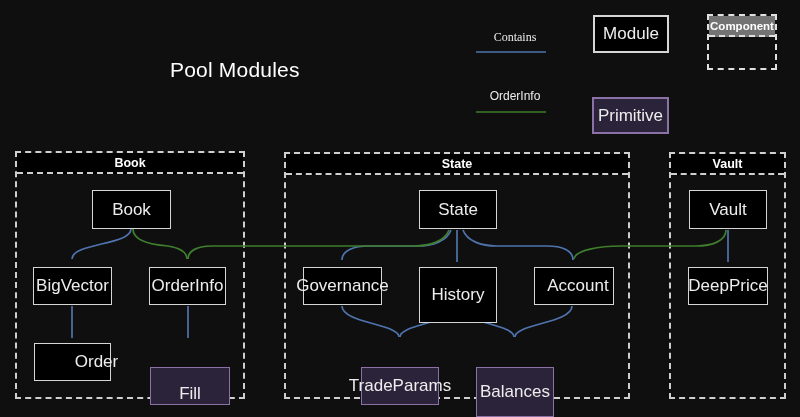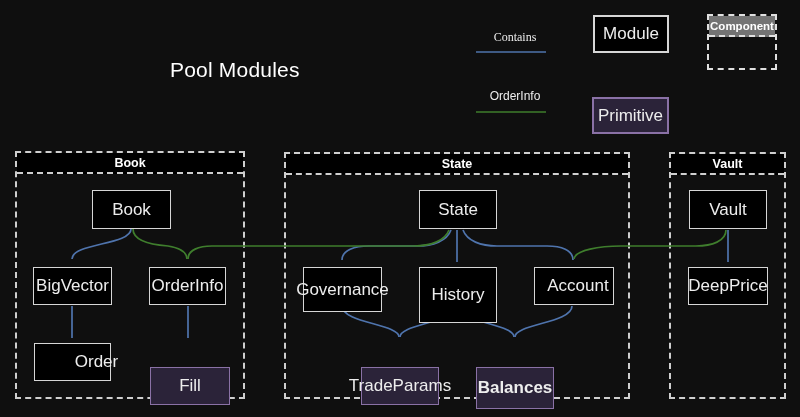--- a/index.html
+++ b/index.html
@@ -108,40 +108,40 @@
   </div>
   <div class="abs node module" style="left:33px;top:267px;width:79px;height:38px;">
     <span>BigVector</span>
   </div>
   <div class="abs node module" style="left:149px;top:267px;width:77px;height:38px;">
     <span>OrderInfo</span>
   </div>
   <div class="abs node module" style="left:34px;top:343px;width:77px;height:38px;padding-left:48px;">
     <span>Order</span>
   </div>
-  <div class="abs node primitive" style="left:150px;top:343px;width:80px;height:38px;">
+  <div class="abs node primitive" style="left:150px;top:343px;width:80px;height:38px;align-items:flex-end;">
     <span>Fill</span>
   </div>
 
   <div class="abs node module" style="left:419px;top:190px;width:78px;height:39px;">
     <span>State</span>
   </div>
-  <div class="abs node module" style="left:303px;top:267px;width:79px;height:45px;">
+  <div class="abs node module" style="left:303px;top:267px;width:79px;height:38px;">
     <span>Governance</span>
   </div>
   <div class="abs node module" style="left:419px;top:267px;width:78px;height:56px;">
     <span>History</span>
   </div>
   <div class="abs node module" style="left:534px;top:267px;width:80px;height:38px;padding-left:8px;">
     <span>Account</span>
   </div>
   <div class="abs node primitive" style="left:361px;top:343px;width:78px;height:38px;">
     <span>TradeParams</span>
   </div>
-  <div class="abs node primitive" style="left:476px;top:343px;width:78px;height:42px;font-weight:bold;">
+  <div class="abs node primitive" style="left:476px;top:343px;width:78px;height:50px;">
     <span>Balances</span>
   </div>
 
   <div class="abs node module" style="left:689px;top:190px;width:78px;height:39px;">
     <span>Vault</span>
   </div>
   <div class="abs node module" style="left:688px;top:267px;width:80px;height:38px;">
     <span>DeepPrice</span>
   </div>
 

